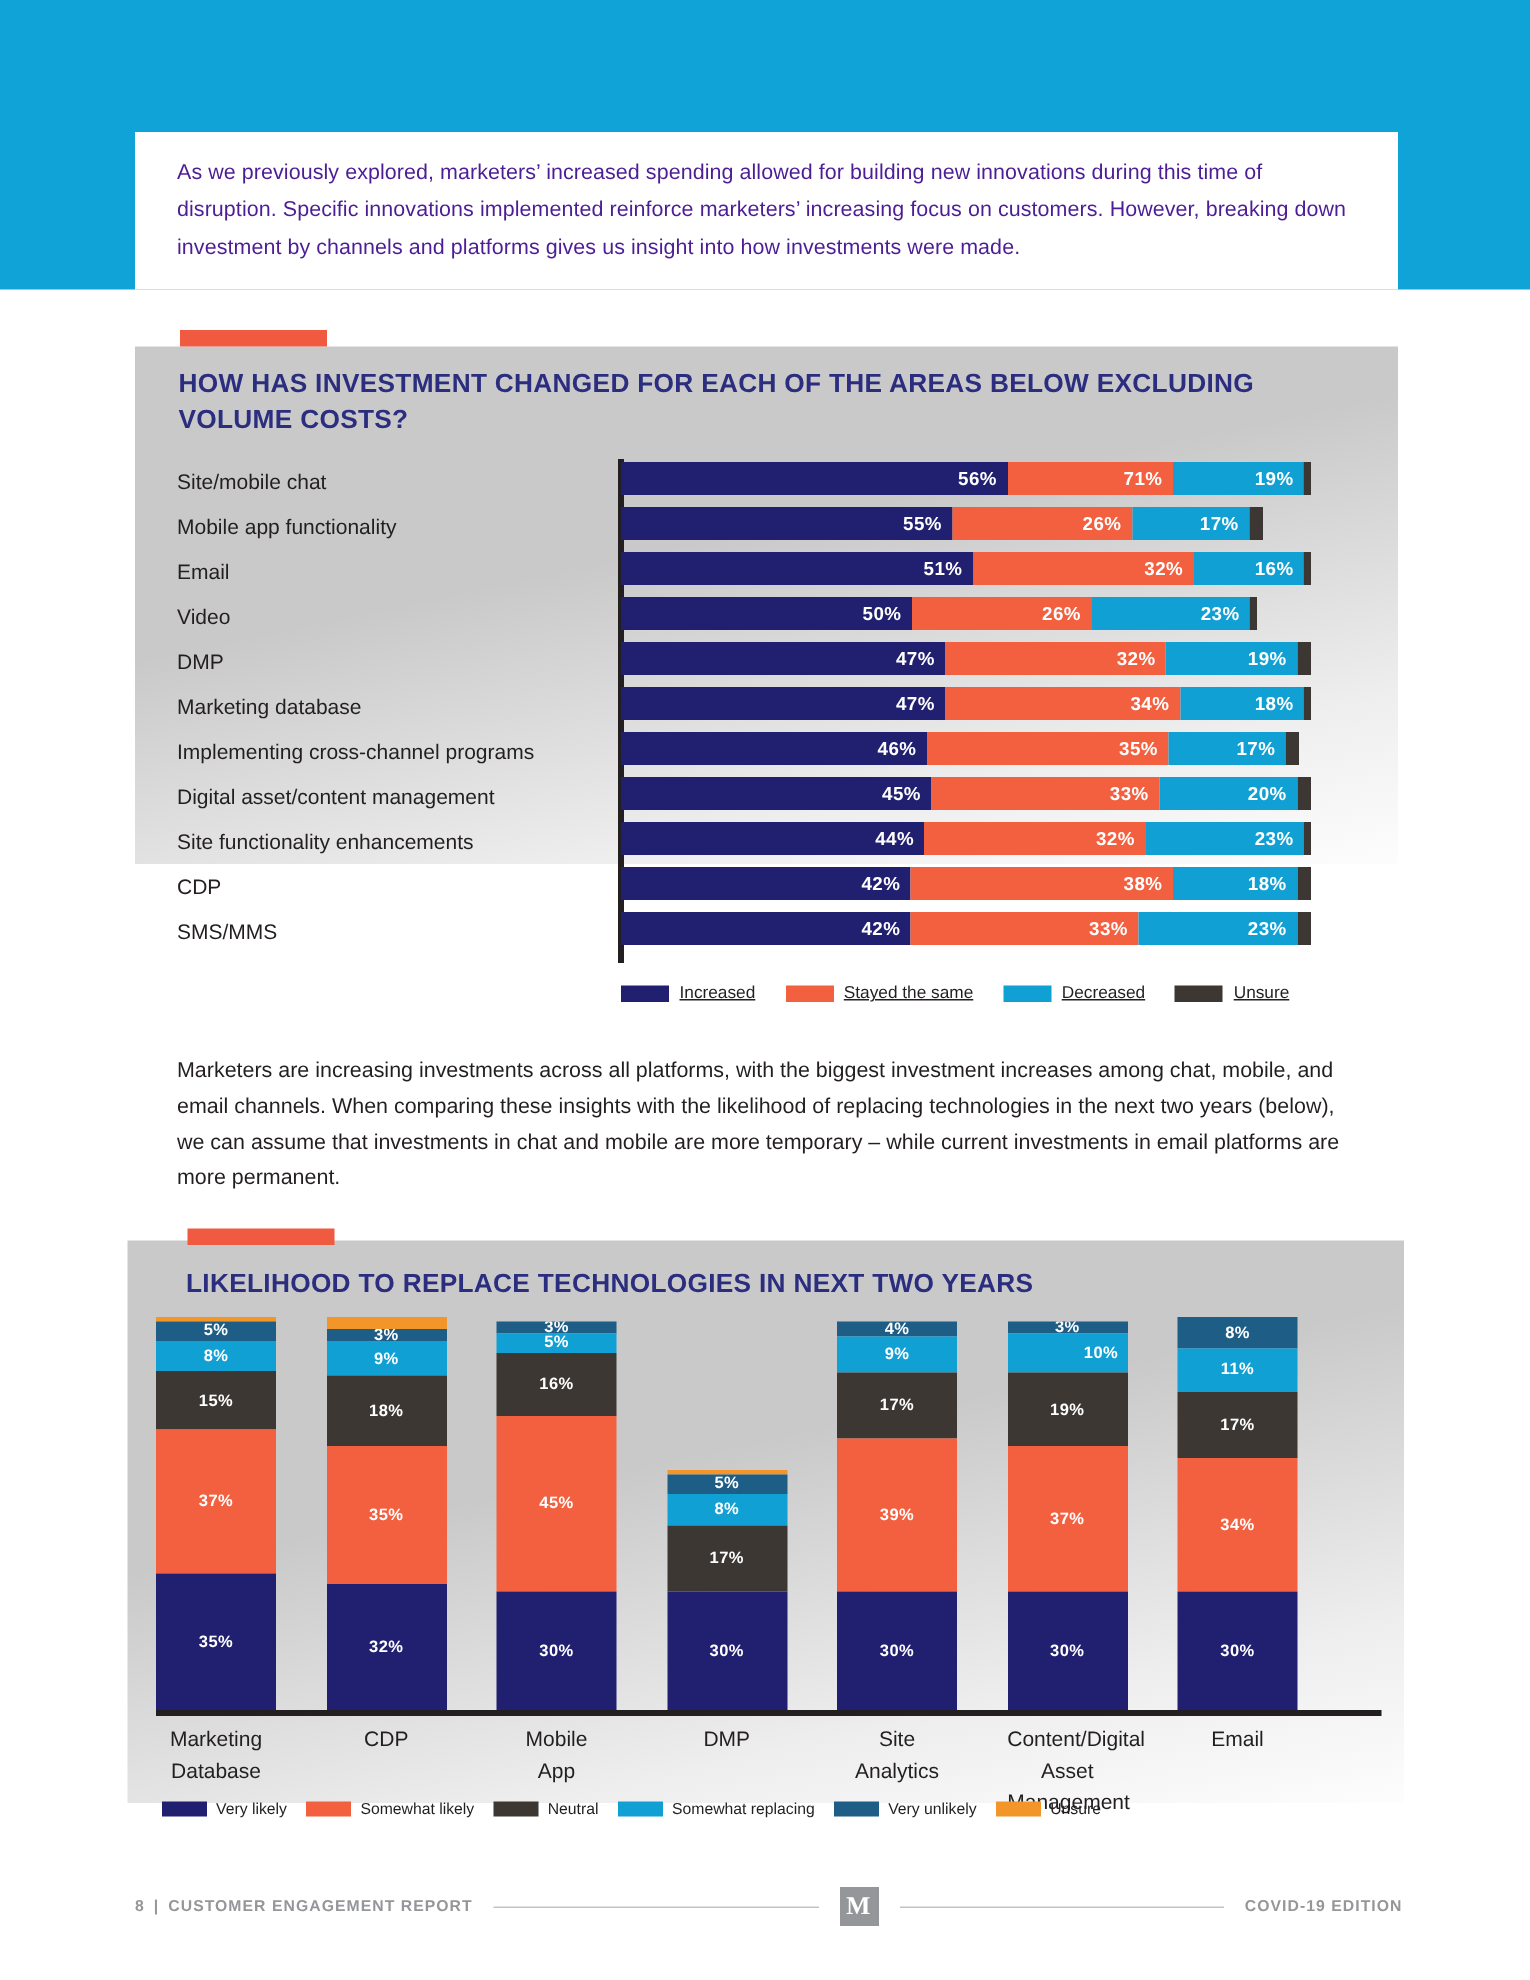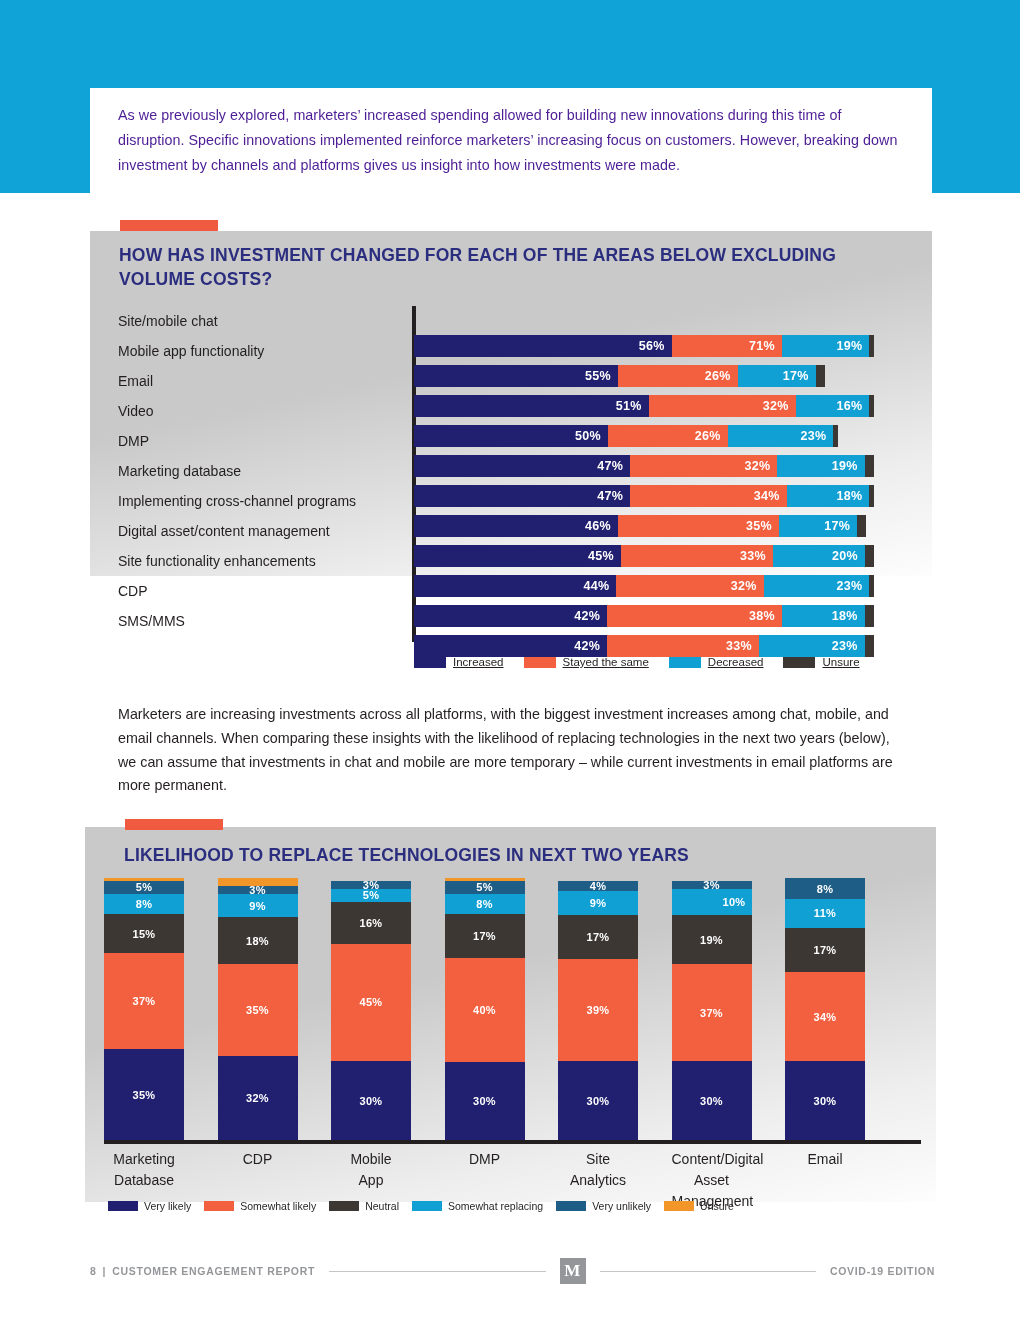--- a/index.html
+++ b/index.html
@@ -89,21 +89,20 @@
     display: flex;
     align-items: center;
     justify-content: flex-end;
     color: #ffffff;
     font-size: 12.5px;
     font-weight: bold;
     padding-right: 7px;
     letter-spacing: 0.3px;
     overflow: hidden;
     white-space: nowrap;
-    margin-top: 27px;
   }
   .hseg.s0 { background: #212070; }
   .hseg.s1 { background: #f2603f; }
   .hseg.s2 { background: #11a0d4; }
   .hseg.s3 { background: #3d3733; padding-right: 0; }
   .axis-v {
     position: absolute;
     left: 412px; top: 306px;
     width: 4px; height: 336px;
     background: #231f20;
@@ -260,21 +259,21 @@
       <div class="hbar-track">
         <div class="hseg s0" style="width: 257.6px;">56%</div>
         <div class="hseg s1" style="width: 110.4px;">71%</div>
         <div class="hseg s2" style="width: 87.4px;">19%</div>
         <div class="hseg s3" style="width: 4.6px;"></div>
       </div>
     </div>
     <div class="hbar-row">
       <div class="hbar-label">Mobile app functionality</div>
       <div class="hbar-track">
-        <div class="hseg s0" style="width: 204px;">55%</div>
+        <div class="hseg s0" style="width: 221px;">55%</div>
         <div class="hseg s1" style="width: 119.6px;">26%</div>
         <div class="hseg s2" style="width: 78.2px;">17%</div>
         <div class="hseg s3" style="width: 9.2px;"></div>
       </div>
     </div>
     <div class="hbar-row">
       <div class="hbar-label">Email</div>
       <div class="hbar-track">
         <div class="hseg s0" style="width: 234.6px;">51%</div>
         <div class="hseg s1" style="width: 147.2px;">32%</div>
@@ -403,21 +402,20 @@
       <div class="vseg v3" style="height: 13.1px;">5%</div>
       <div class="vseg v2" style="height: 41.92px;">16%</div>
       <div class="vseg v1" style="height: 117.9px;">45%</div>
       <div class="vseg v0" style="height: 78.6px;">30%</div>
     </div>
     <div class="vcol">
       <div class="vseg v5" style="height: 2.62px;"></div>
       <div class="vseg v4" style="height: 13.1px;">5%</div>
       <div class="vseg v3" style="height: 20.96px;">8%</div>
       <div class="vseg v2" style="height: 44.54px;">17%</div>
-      <div class="vseg v1" style="height: 104.8px;">40%</div>
       <div class="vseg v0" style="height: 78.6px;">30%</div>
     </div>
     <div class="vcol">
       <div class="vseg v4" style="height: 10.48px;">4%</div>
       <div class="vseg v3" style="height: 23.58px;">9%</div>
       <div class="vseg v2" style="height: 44.54px;">17%</div>
       <div class="vseg v1" style="height: 102.18px;">39%</div>
       <div class="vseg v0" style="height: 78.6px;">30%</div>
     </div>
     <div class="vcol">

